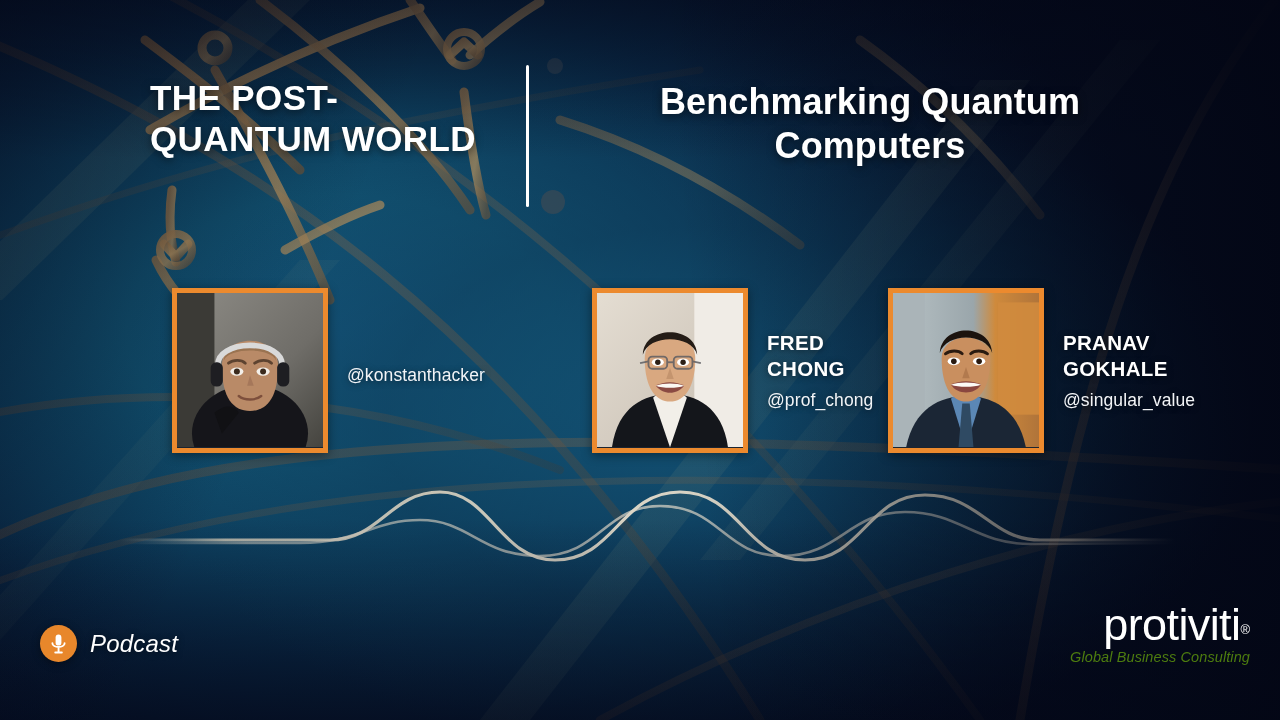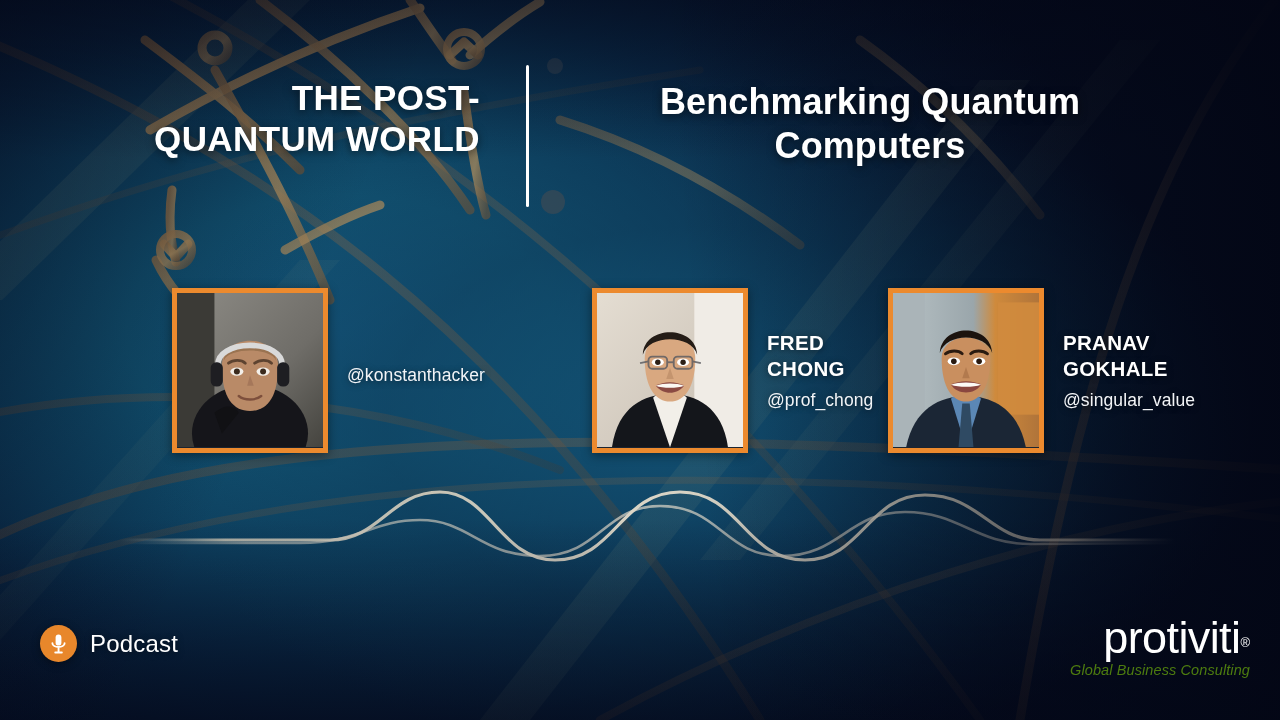--- a/index.html
+++ b/index.html
@@ -37,21 +37,21 @@
       linear-gradient(115deg, rgba(4,8,24,.55) 0%, rgba(4,8,24,0) 28%),
       linear-gradient(265deg, rgba(3,6,20,.92) 0%, rgba(3,6,20,.45) 22%, rgba(3,6,20,0) 46%),
       linear-gradient(180deg, rgba(3,6,22,.55) 0%, rgba(3,6,22,0) 22%, rgba(3,6,22,0) 72%, rgba(3,6,22,.60) 100%);
   }
   .bg-svg { position:absolute; inset:0; }
 
   
   .title-left {
     position:absolute;
     left:150px; top:78px; width:330px;
-    text-align:right;
+    text-align:left;
     color:#ffffff;
     font-weight:bold;
     font-size:35px;
     line-height:1.17;
     letter-spacing:.4px;
     text-shadow:0 2px 9px rgba(0,0,0,.55);
   }
   .title-right {
     position:absolute;
     left:600px; top:80px; width:540px;
@@ -120,26 +120,27 @@
     width:37px; height:37px; border-radius:50%;
     background:#e8872b;
     display:flex; align-items:center; justify-content:center;
     box-shadow:0 2px 8px rgba(0,0,0,.4);
   }
   .podcast-label {
     color:#ffffff;
     font-size:24px;
     letter-spacing:.2px;
     text-shadow:0 1px 6px rgba(0,0,0,.5);
+    font-style:italic;
   }
 
   
   .logo {
     position:absolute;
-    right:30px; bottom:42px;
+    right:30px; bottom:55px;
     text-align:right;
     color:#ffffff;
   }
   .logo-word {
     font-size:45px;
     letter-spacing:-.6px;
     line-height:1;
     font-weight:normal;
     position:relative;
     display:inline-block;

